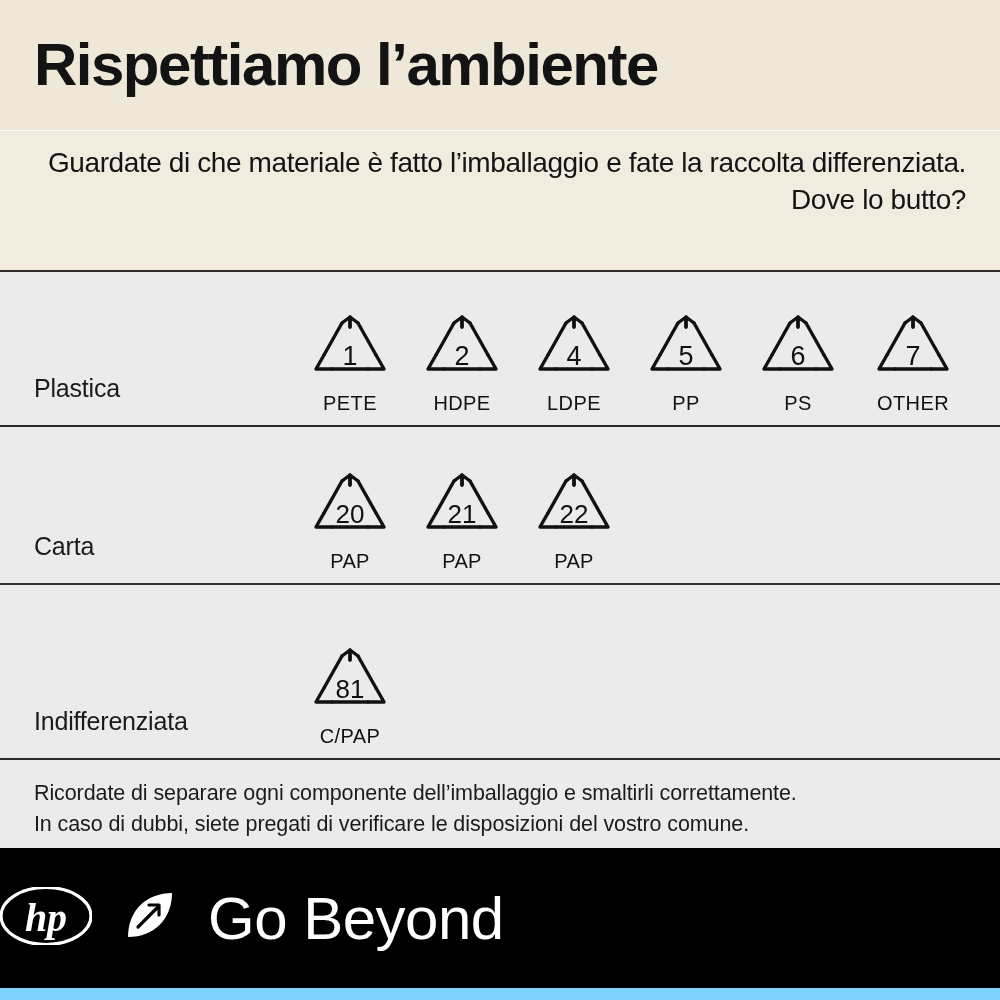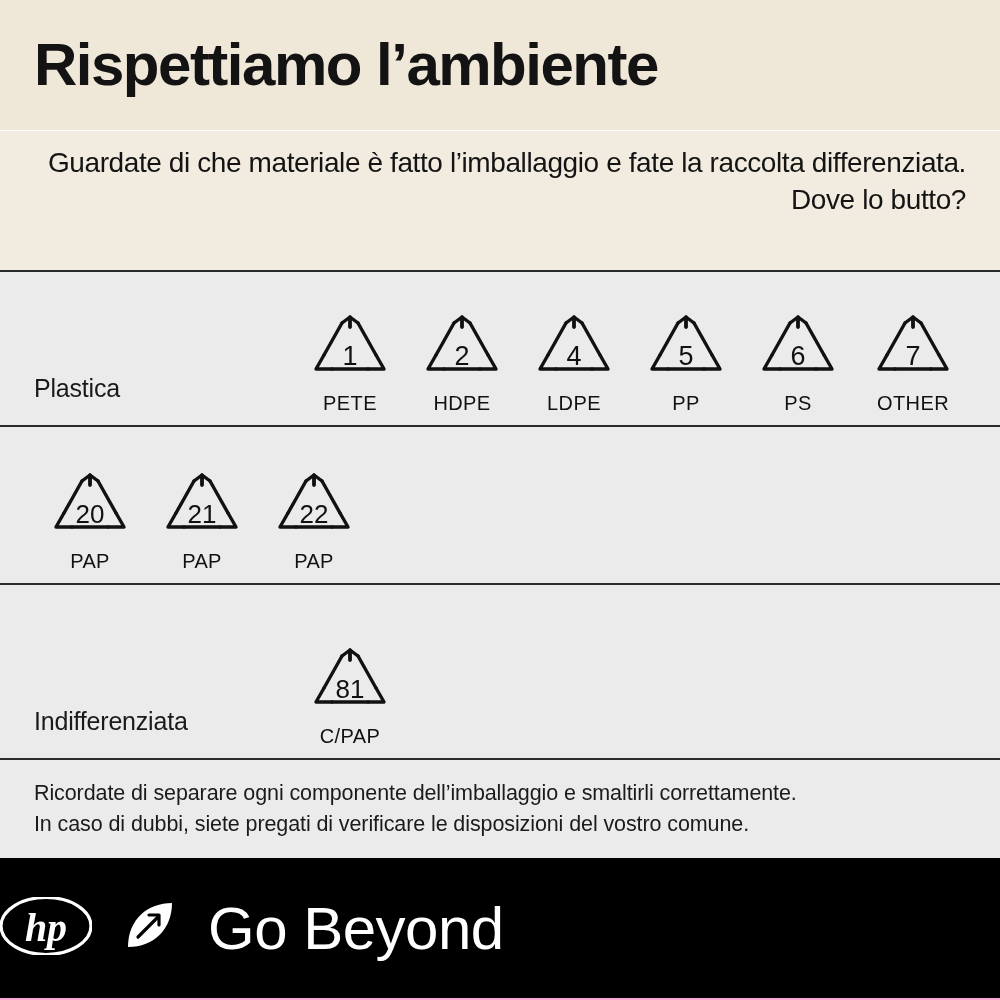--- a/index.html
+++ b/index.html
@@ -11,21 +11,21 @@
     width: 1000px;
     height: 1000px;
     font-family: "Liberation Sans", sans-serif;
     color: #111111;
     overflow: hidden;
   }
   .page {
     position: relative;
     width: 1000px;
     height: 1000px;
-    background: #f9a8d4;
+    background: #7dd3fc;
     box-sizing: border-box;
   }
 
   
   .band-title {
     background: #efe8d8;
     padding: 18px 34px 20px 34px;
     box-sizing: border-box;
     height: 130px;
     display: flex;
@@ -101,21 +101,21 @@
     color: #111111;
   }
   .sym.wide { width: 118px; }
 
   
   .note {
     background: #ebebeb;
     border-top: 2px solid #2b2b2b;
     padding: 18px 34px 16px 34px;
     box-sizing: border-box;
-    height: 100px;
+    height: 90px;
   }
   .note p {
     margin: 0;
     font-size: 21.5px;
     line-height: 1.42;
     color: #1b1b1b;
     letter-spacing: -0.1px;
   }
 
   
@@ -236,20 +236,21 @@
             <path d="M66 66 L30 66" fill="none" stroke="#111" stroke-width="3.4" stroke-linecap="round"></path>
             <text x="48" y="62" text-anchor="middle" font-family="Liberation Sans, sans-serif" font-size="27" fill="#111">7</text>
           </svg>
           <div class="code">OTHER</div>
         </div>
 
       </div>
     </div>
 
     <div class="mat-row r-carta">
+      <div class="mat-label">Carta</div>
       <div class="symbols">
 
         <div class="sym">
           <svg width="96" height="88" viewBox="0 0 96 88">
             <path d="M30 66 L14 66 L22 52" fill="none" stroke="#111" stroke-width="3.4" stroke-linecap="round" stroke-linejoin="round"></path>
             <path d="M22 52 L40 20" fill="none" stroke="#111" stroke-width="3.4" stroke-linecap="round"></path>
             <path d="M40 20 L48 14 L48 24" fill="none" stroke="#111" stroke-width="3.4" stroke-linejoin="round" stroke-linecap="round"></path>
             <path d="M48 24 L48 14 L56 20" fill="none" stroke="#111" stroke-width="3.4" stroke-linejoin="round" stroke-linecap="round"></path>
             <path d="M56 20 L74 52" fill="none" stroke="#111" stroke-width="3.4" stroke-linecap="round"></path>
             <path d="M74 52 L82 66 L66 66" fill="none" stroke="#111" stroke-width="3.4" stroke-linejoin="round" stroke-linecap="round"></path>

